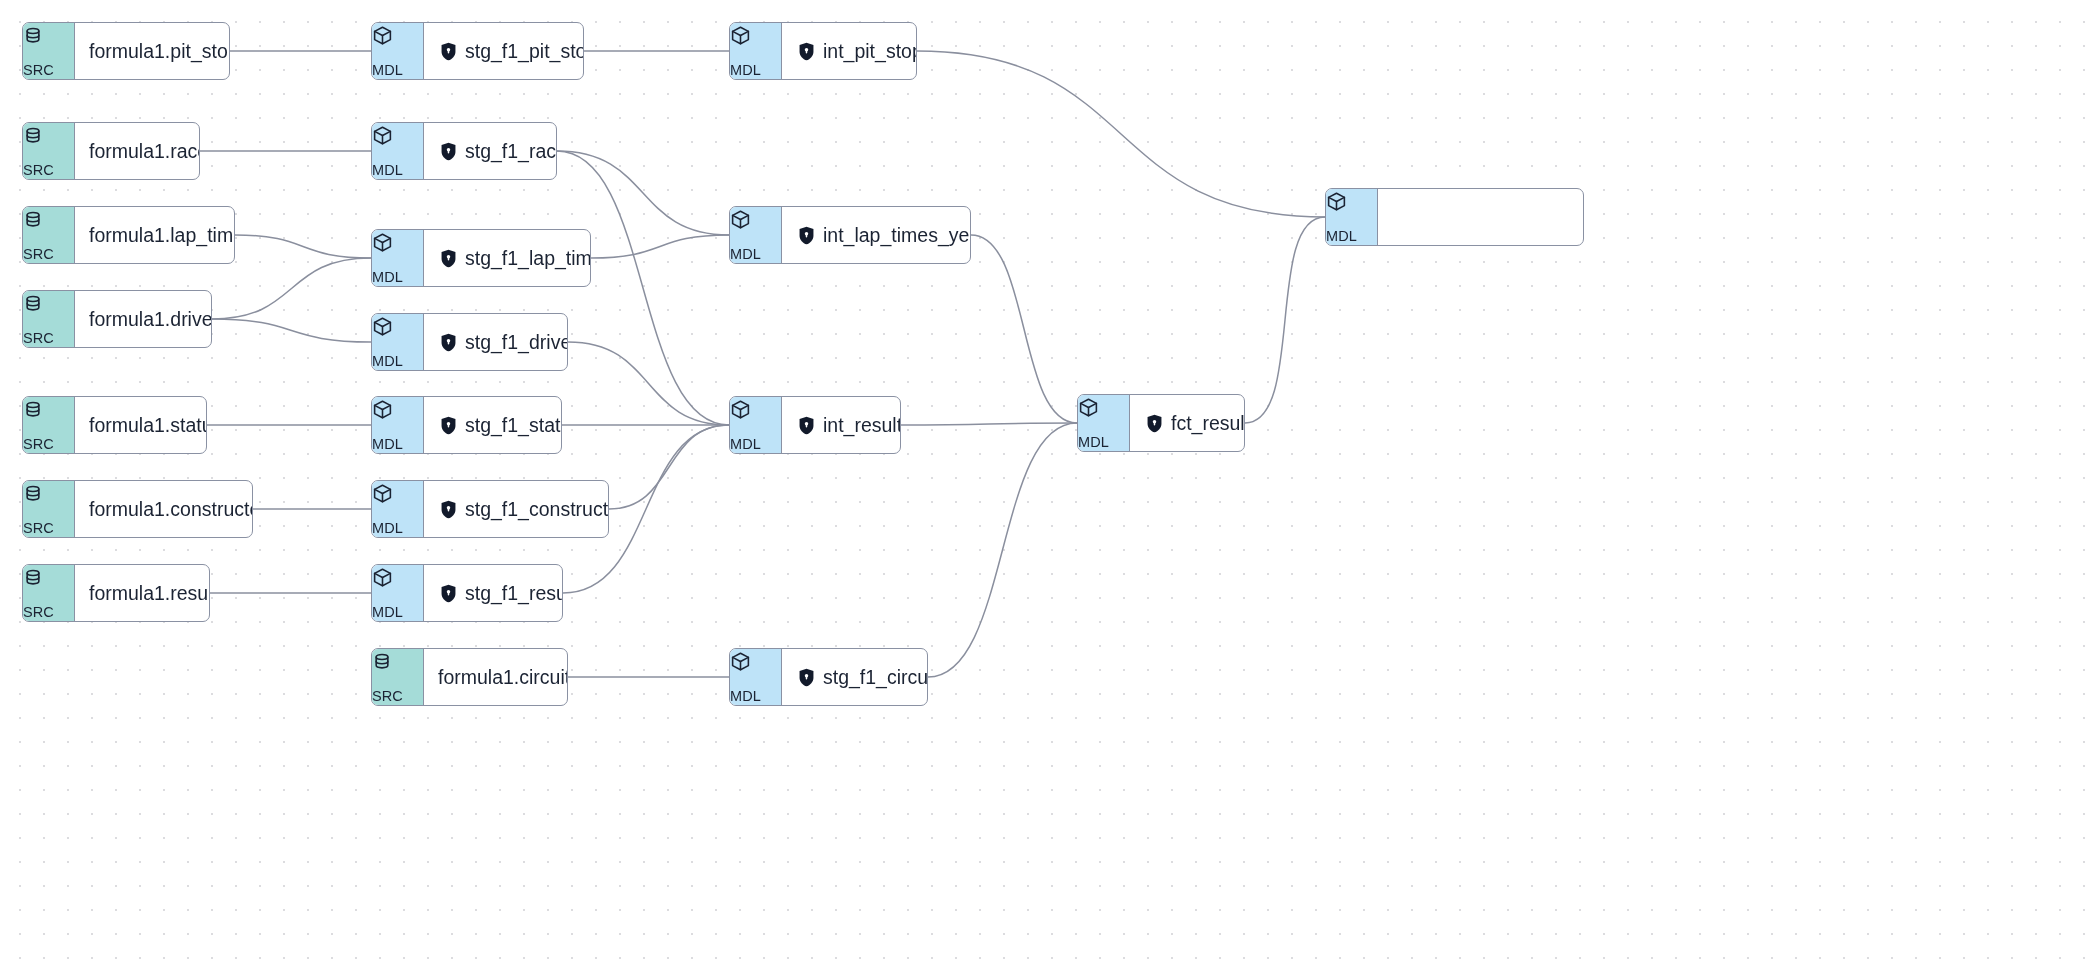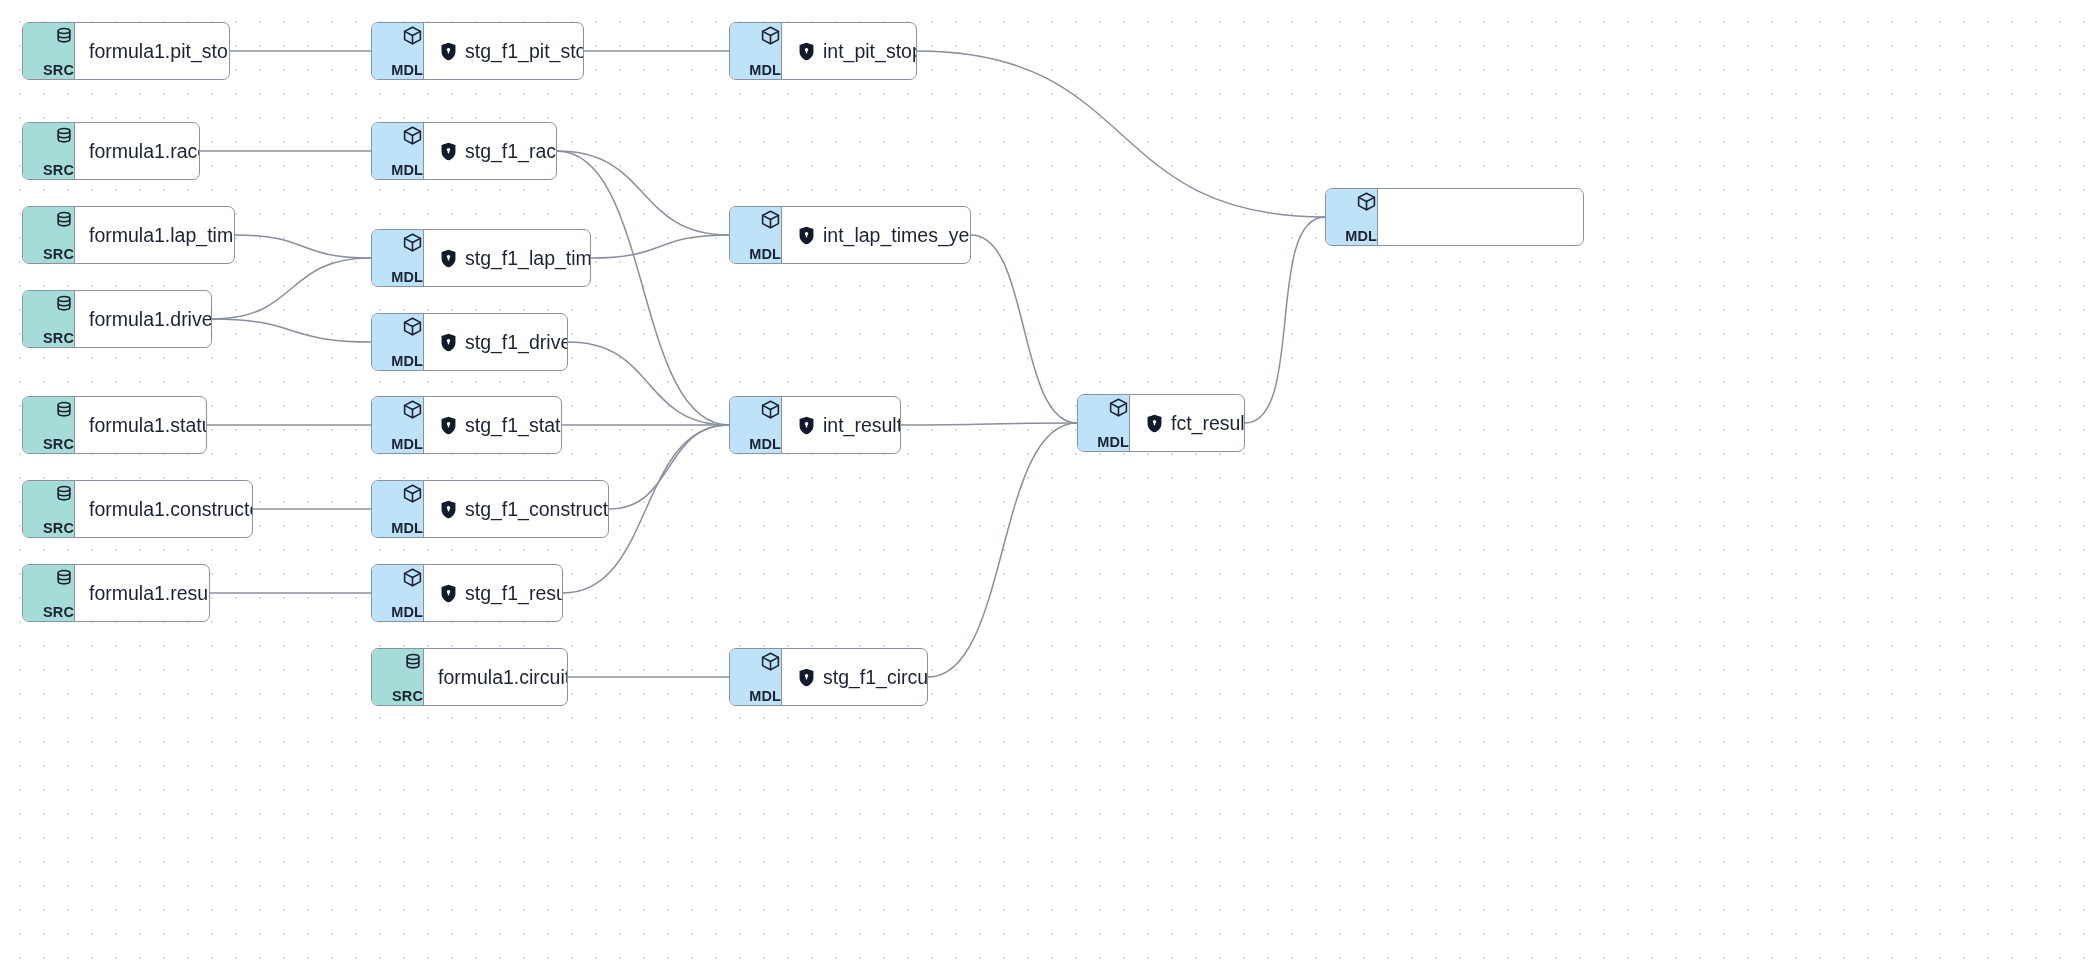--- a/index.html
+++ b/index.html
@@ -33,29 +33,28 @@
     border: 1.6px solid #8a91a3;
     box-sizing: border-box;
     box-shadow: 0 0 0 0 rgba(0,0,0,0);
     overflow: hidden;
   }
   .node .badge {
     width: 52px;
     flex: 0 0 52px;
     display: flex;
     flex-direction: column;
-    align-items: flex-end;
+    align-items: flex-start;
     justify-content: center;
     gap: 16px;
     border-right: 1.6px solid #8a91a3;
     box-sizing: border-box;
-    font-weight: bold;
   }
   .node.src .badge { background: #a5dcd8; }
-  .node.mdl .badge { background: #bee3f8; padding-left: 36px; }
+  .node.mdl .badge { background: #bee3f8; }
   .badge .glyph {
     display: block;
     line-height: 0;
     margin-bottom: 1px;
   }
   .badge .btext {
     font-size: 14.5px;
     line-height: 14px;
     color: #1b2333;
     font-family: "Liberation Sans", sans-serif;

